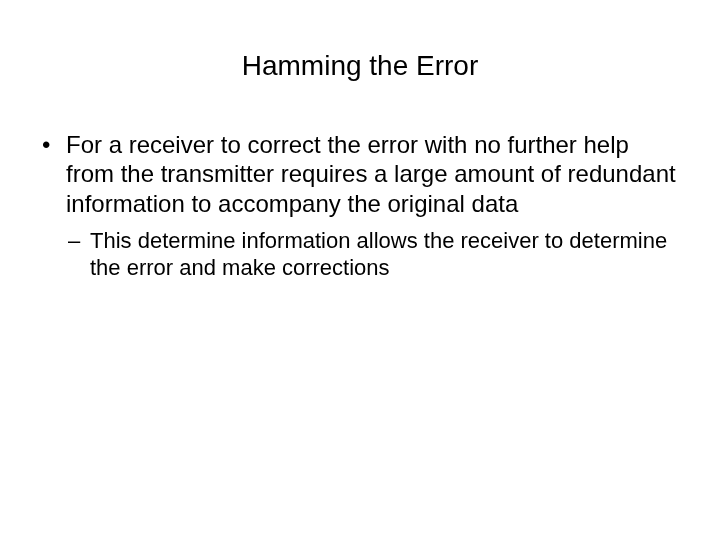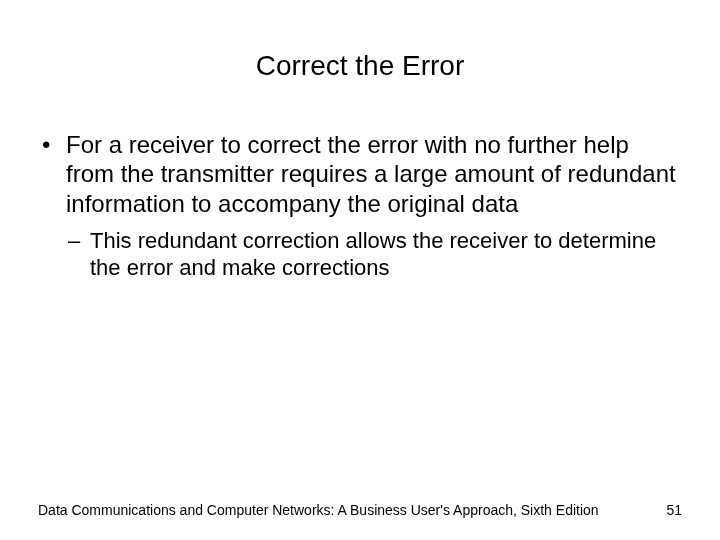--- a/index.html
+++ b/index.html
@@ -66,30 +66,26 @@
       display: flex;
       justify-content: space-between;
       align-items: baseline;
       font-size: 14px;
     }
   </style>
 </head>
 <body>
 
 <div class="slide">
-  <h1 class="title">Correct the Error</h1>
+  <h1 class="title">Hamming the Error</h1>
 
   <ul class="level1">
     <li>
       <span>For a receiver to correct the error with no further help from the transmitter requires a large amount of redundant information to accompany the original data</span>
       <ul class="level2">
         <li>
-          <span>This redundant correction allows the receiver to determine the error and make corrections</span>
+          <span>This determine information allows the receiver to determine the error and make corrections</span>
         </li>
       </ul>
     </li>
   </ul>
 
-  <div class="footer">
-    <span>Data Communications and Computer Networks: A Business User's Approach, Sixth Edition</span>
-    <span>51</span>
-  </div>
 </div>
 
 </body></html>

